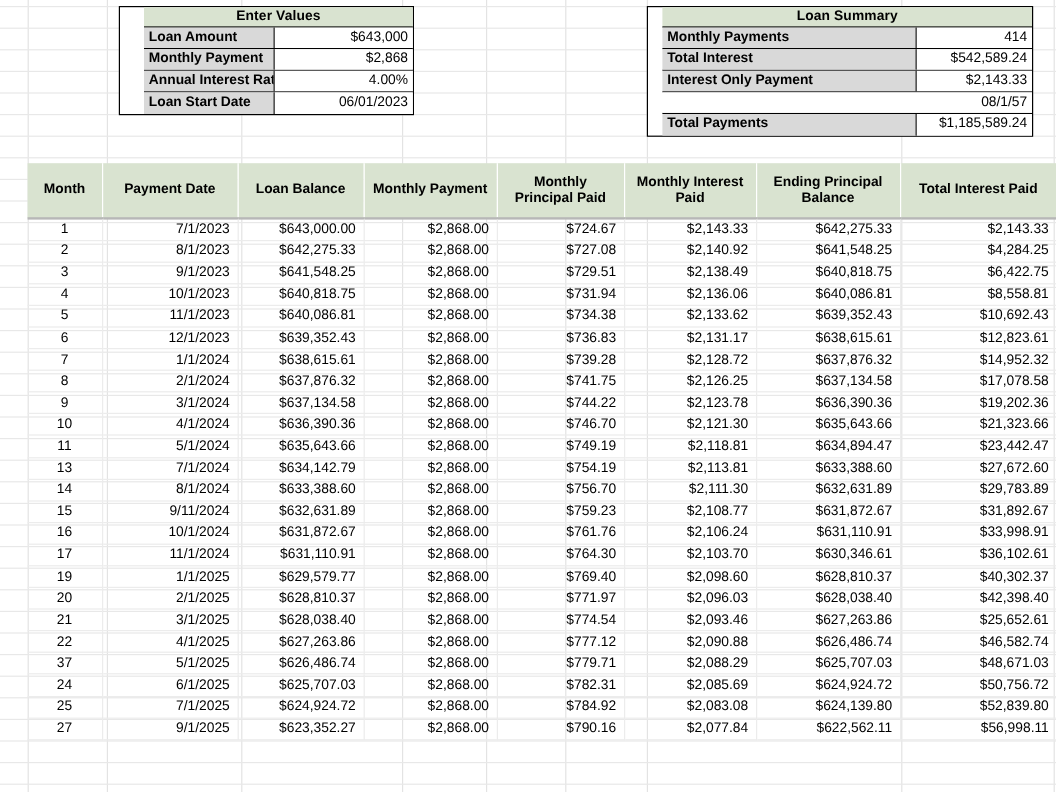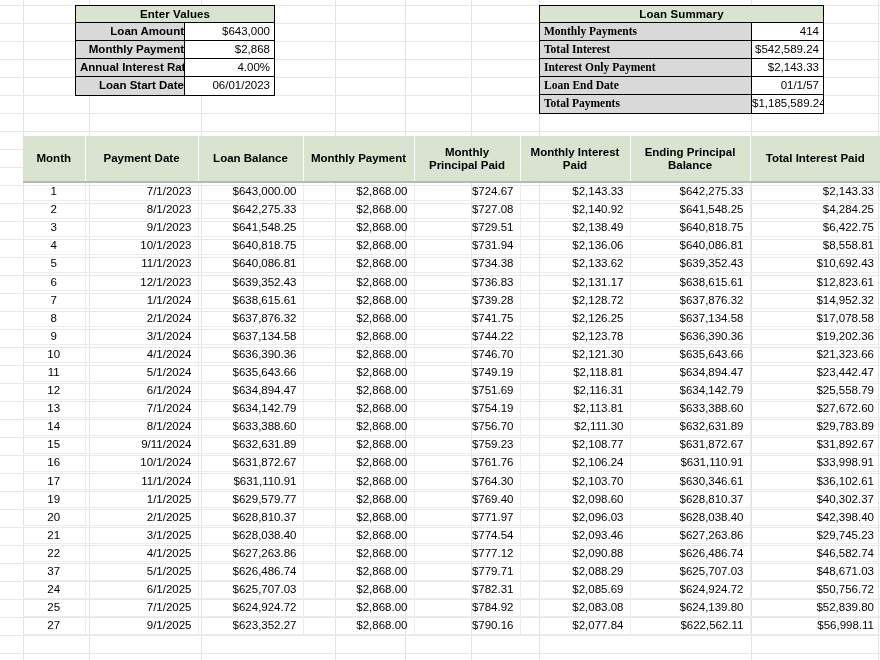--- a/index.html
+++ b/index.html
@@ -84,25 +84,25 @@
     background: #ffffff;
     font-size: 11.5px;
     line-height: 17px;
     text-align: right;
     padding-right: 4px;
     box-sizing: border-box;
     white-space: nowrap;
     overflow: hidden;
   }
 
-  #panel-enter-values { left: 75px; top: 5px; width: 200px; }
-  #panel-enter-values .panel-label { width: 109px; text-align: right; }
-
-  #panel-loan-summary { left: 539px; top: 5px; width: 285px; }
-  #panel-loan-summary .panel-label { width: 212px; font-family: Liberation Serif, serif; }
+  #panel-enter-values { left: 99px; top: 5px; width: 246px; padding-left: 20px; }
+  #panel-enter-values .panel-label { width: 109px; }
+
+  #panel-loan-summary { left: 539px; top: 5px; width: 322px; padding-left: 12px; }
+  #panel-loan-summary .panel-label { width: 212px; }
 
   
   #amort {
     position: absolute;
     left: 23px;
     top: 136px;
     width: 857px;
     border-collapse: collapse;
     table-layout: fixed;
     font-size: 11.5px;
@@ -230,22 +230,21 @@
     </div>
     <div class="panel-row">
       <div class="panel-label">Total Interest</div>
       <div class="panel-value">$542,589.24</div>
     </div>
     <div class="panel-row">
       <div class="panel-label">Interest Only Payment</div>
       <div class="panel-value">$2,143.33</div>
     </div>
     <div class="panel-row">
-      <div class="panel-label">Loan End Date</div>
-      <div class="panel-value">01/1/57</div>
+      <div class="panel-value">08/1/57</div>
     </div>
     <div class="panel-row">
       <div class="panel-label">Total Payments</div>
       <div class="panel-value">$1,185,589.24</div>
     </div>
   </div>
 
   <table id="amort">
     <colgroup>
       <col class="col-month">
@@ -374,30 +373,20 @@
           <td class="c-month">11</td>
           <td class="c-date">5/1/2024</td>
           <td class="c-balance">$635,643.66</td>
           <td class="c-payment">$2,868.00</td>
           <td class="c-princ">$749.19</td>
           <td class="c-int">$2,118.81</td>
           <td class="c-ending">$634,894.47</td>
           <td class="c-totint">$23,442.47</td>
         </tr>
         <tr>
-          <td class="c-month">12</td>
-          <td class="c-date">6/1/2024</td>
-          <td class="c-balance">$634,894.47</td>
-          <td class="c-payment">$2,868.00</td>
-          <td class="c-princ">$751.69</td>
-          <td class="c-int">$2,116.31</td>
-          <td class="c-ending">$634,142.79</td>
-          <td class="c-totint">$25,558.79</td>
-        </tr>
-        <tr>
           <td class="c-month">13</td>
           <td class="c-date">7/1/2024</td>
           <td class="c-balance">$634,142.79</td>
           <td class="c-payment">$2,868.00</td>
           <td class="c-princ">$754.19</td>
           <td class="c-int">$2,113.81</td>
           <td class="c-ending">$633,388.60</td>
           <td class="c-totint">$27,672.60</td>
         </tr>
         <tr>
@@ -461,21 +450,21 @@
           <td class="c-totint">$42,398.40</td>
         </tr>
         <tr>
           <td class="c-month">21</td>
           <td class="c-date">3/1/2025</td>
           <td class="c-balance">$628,038.40</td>
           <td class="c-payment">$2,868.00</td>
           <td class="c-princ">$774.54</td>
           <td class="c-int">$2,093.46</td>
           <td class="c-ending">$627,263.86</td>
-          <td class="c-totint">$29,745.23</td>
+          <td class="c-totint">$25,652.61</td>
         </tr>
         <tr>
           <td class="c-month">22</td>
           <td class="c-date">4/1/2025</td>
           <td class="c-balance">$627,263.86</td>
           <td class="c-payment">$2,868.00</td>
           <td class="c-princ">$777.12</td>
           <td class="c-int">$2,090.88</td>
           <td class="c-ending">$626,486.74</td>
           <td class="c-totint">$46,582.74</td>

